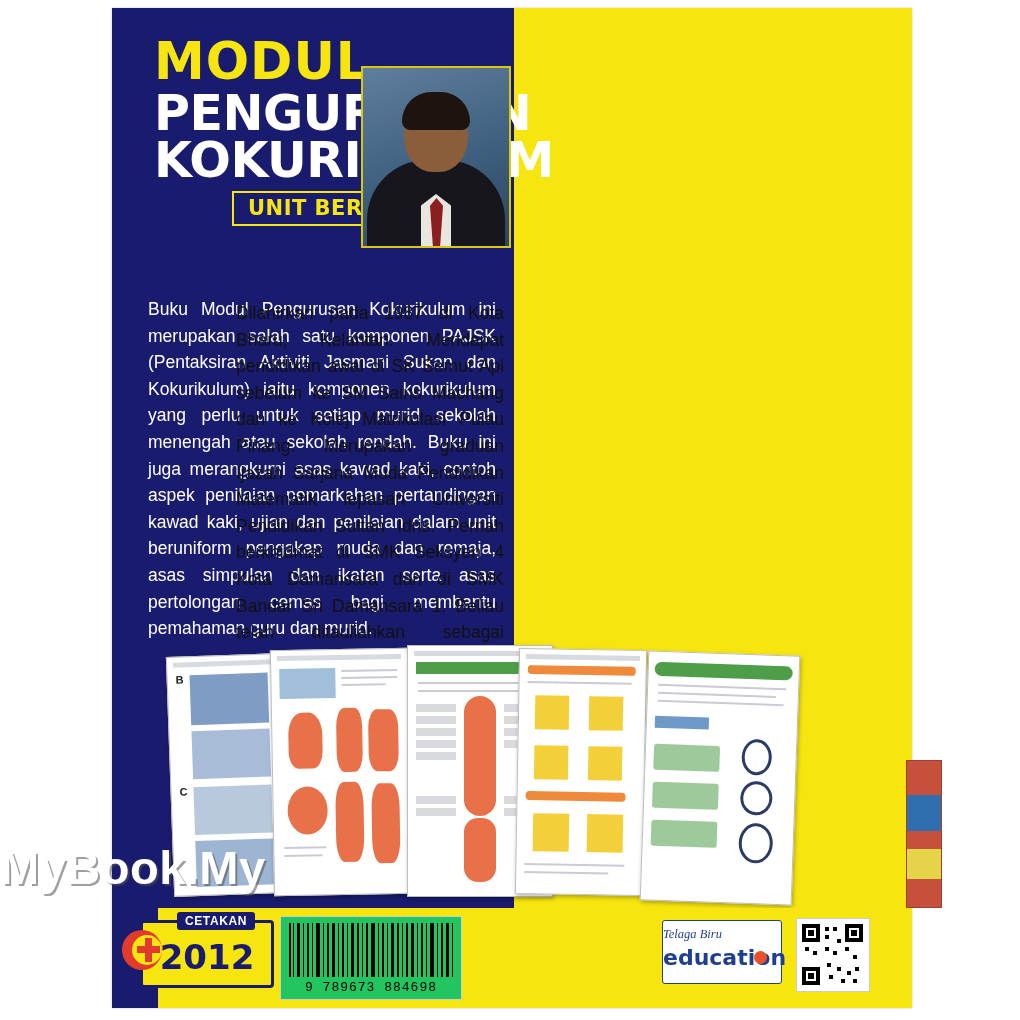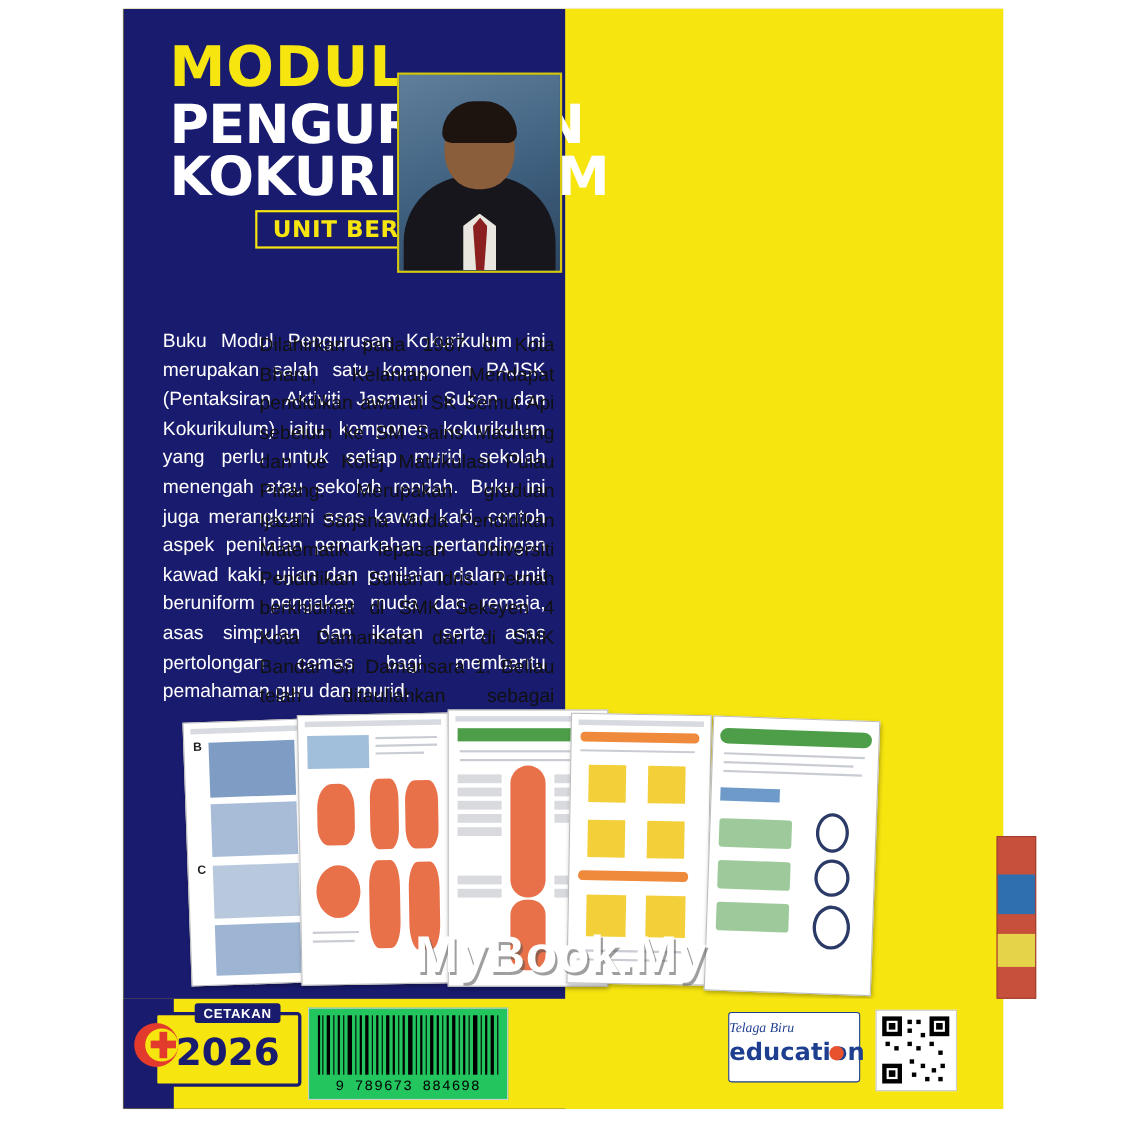--- a/index.html
+++ b/index.html
@@ -233,21 +233,20 @@
   .box-b { position: absolute; background: #2f6fb0; }
   .box-gr { position: absolute; background: #d8dade; }
   .photo-sm { position: absolute; background: #7f9dc4; }
   .knot { position: absolute; border: 3px solid #2b3a67; border-radius: 50%; }
   
   .watermark {
     position: absolute;
     left: 0;
     top: 840px;
     width: 1020px;
-    text-align: center;
     font-size: 47px;
     font-weight: bold;
     color: #ffffff;
     text-shadow: 2px 2px 0 rgba(80,80,80,.55);
     font-family: "Liberation Sans", sans-serif;
     letter-spacing: 0.5px;
   }
   
   .bottom {
     position: absolute;
@@ -513,21 +512,21 @@
         <div class="knot" style="left:96px;top:168px;width:28px;height:34px;"></div>
       </div>
 
     </div>
 
     <div class="bottom">
       <div class="bottom-left-bg"></div>
 
       <div class="cetakan">
         <div class="cetakan-label">CETAKAN</div>
-        <div class="cetakan-year">2026</div>
+        <div class="cetakan-year">2012</div>
       </div>
 
       <div class="crescent">
         <div class="cres-c"></div>
         <div class="cres-in"></div>
         <div class="cres-cross-v"></div>
         <div class="cres-cross-h"></div>
       </div>
 
       <div class="barcode">

